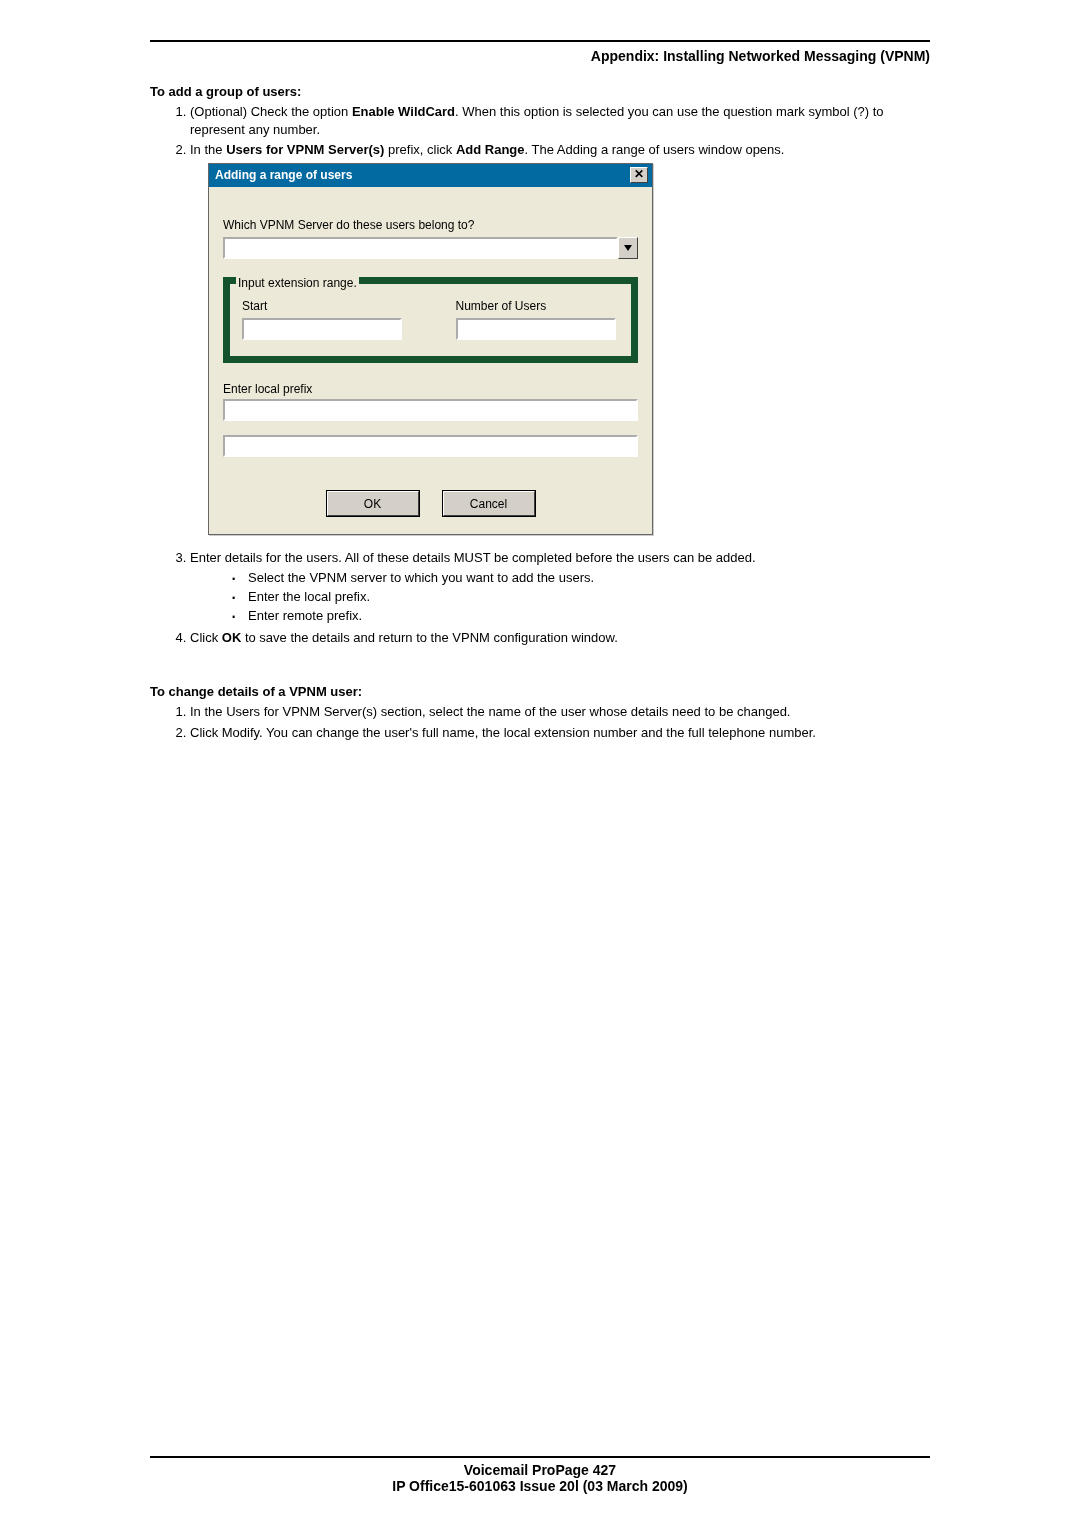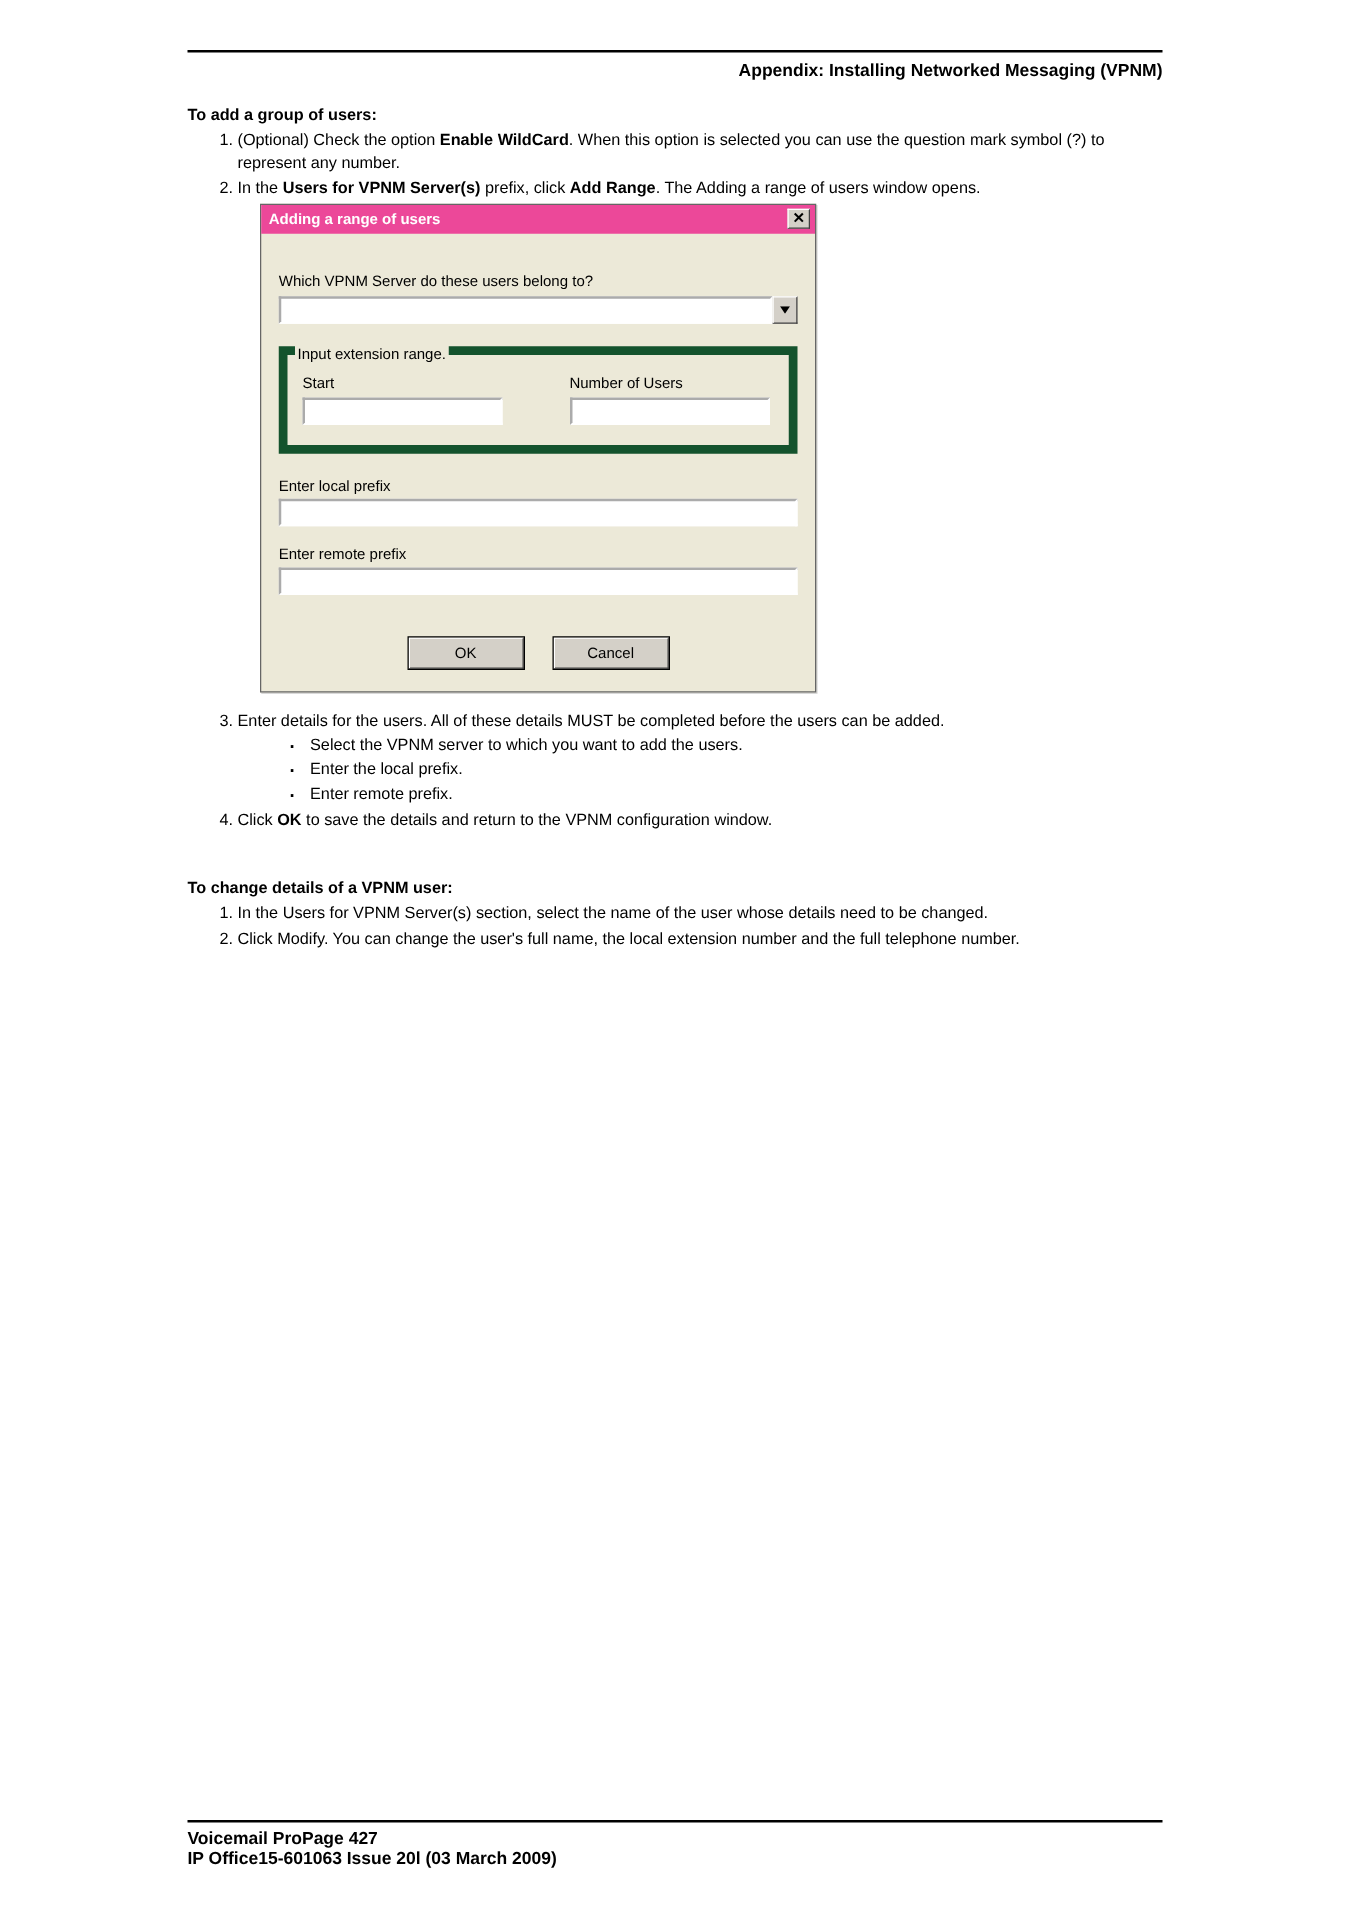--- a/index.html
+++ b/index.html
@@ -65,21 +65,21 @@
   
   .dialog {
     width: 445px;
     border: 1px solid #666;
     margin: 4px 0 14px 18px;
     background: #ece9d8;
     font-family: Tahoma, sans-serif;
     box-shadow: 1px 1px 0 rgba(0,0,0,0.2);
   }
   .titlebar {
-    background: #ec4899;
+    background: #0369a1;
     color: #fff;
     font-weight: bold;
     font-size: 12px;
     padding: 3px 4px 4px 6px;
     display: flex;
     justify-content: space-between;
     align-items: center;
   }
   .close-btn {
     width: 18px;
@@ -182,21 +182,21 @@
     left: 90px;
     right: 90px;
     bottom: 34px;
   }
   .foot-rule {
     border-bottom: 2px solid #000;
     margin-bottom: 4px;
   }
   .footer-row {
     display: flex;
-    justify-content: flex-start;
+    justify-content: center;
     font-weight: bold;
     font-size: 14px;
   }
 </style>
 </head>
 <body>
 
 <div class="page">
 
   <div class="top-rule"></div>
@@ -240,21 +240,20 @@
               <div class="col">
                 <div>Number of Users</div>
                 <div class="short-input"></div>
               </div>
             </div>
           </div>
 
           <div>Enter local prefix</div>
           <div class="full-input"></div>
 
-          <div>Enter remote prefix</div>
           <div class="full-input"></div>
 
           <div class="btn-row">
             <button class="win-btn">OK</button>
             <button class="win-btn">Cancel</button>
           </div>
         </div>
       </div>
     </li>
 

